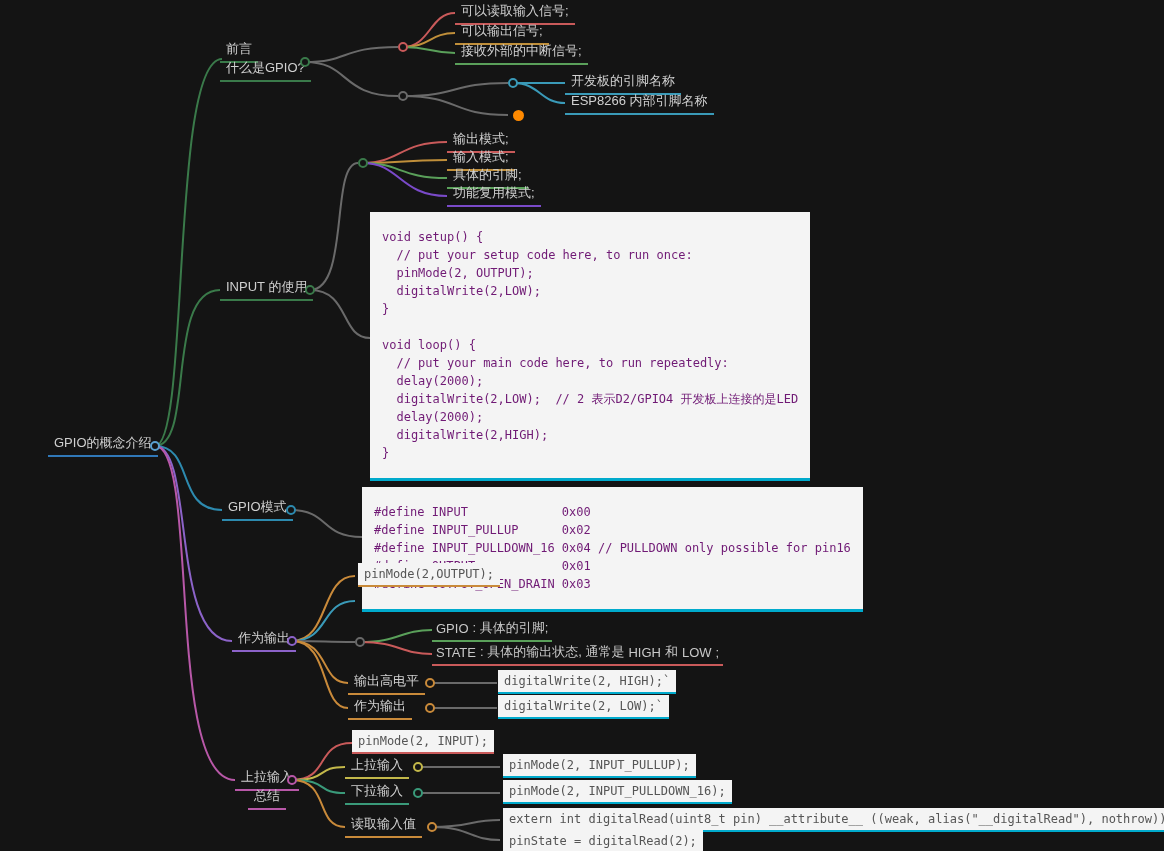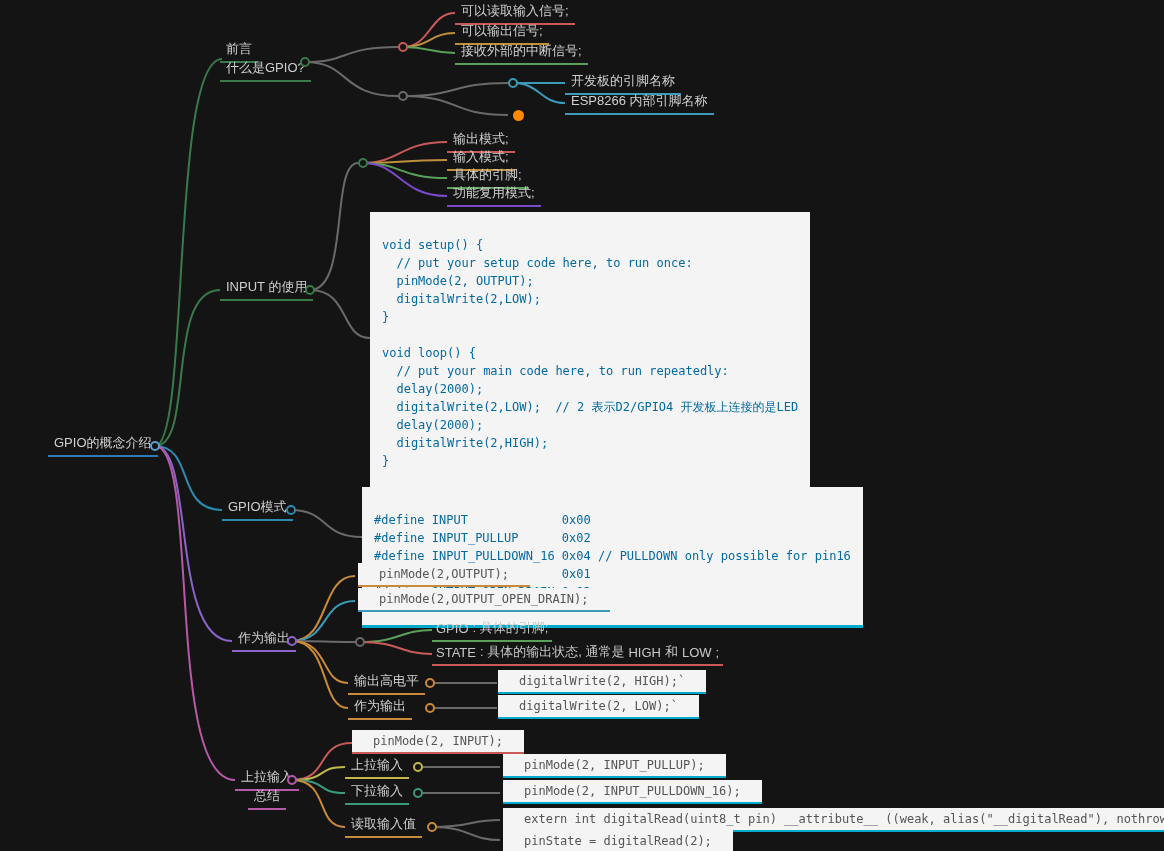--- a/index.html
+++ b/index.html
@@ -1,21 +1,21 @@
 <!DOCTYPE html>
 <html><head>
 <meta charset="utf-8">
 <style>
 html,body{margin:0;padding:0;background:#141414;font-family:"Microsoft YaHei",Arial,sans-serif;color:#c8c8c8;font-size:13px}
 #wrap{position:relative;width:1164px;height:851px;overflow:hidden}
 svg{position:absolute;top:0;left:0}
 .node{position:absolute;white-space:nowrap}
 .lbl{display:inline-block;padding:2px 6px 3px;border-bottom:2px solid #666;color:#d0d0d0}
-.codebox{background:#f4f4f4;color:#0369a1;font-family:Consolas,Menlo,monospace;font-size:12px;line-height:18px;padding:24px 12px;border-bottom:3px solid #00aacc;white-space:pre}
-.minicode{display:inline-block;background:#f4f4f4;color:#555;font-family:Consolas,Menlo,monospace;font-size:12px;line-height:18px;padding:2px 21px;border-bottom:2px solid #00aacc}
+.codebox{background:#f4f4f4;color:#701a75;font-family:Consolas,Menlo,monospace;font-size:12px;line-height:18px;padding:16px 12px;border-bottom:3px solid #00aacc;white-space:pre}
+.minicode{display:inline-block;background:#f4f4f4;color:#555;font-family:Consolas,Menlo,monospace;font-size:12px;line-height:18px;padding:2px 6px;border-bottom:2px solid #00aacc}
 .dot{position:absolute;width:10px;height:10px;border-radius:50%;box-sizing:border-box}
 .mixline{display:flex;align-items:center;gap:4px;border-bottom:2px solid #666;padding:2px 4px 3px}
 </style>
 </head>
 <body>
 
 <div id="wrap">
 <svg width="1164" height="851">
 
   <path d="M155 446 C190 446 170 59 222 59" stroke="#3a7a4a" fill="none" stroke-width="2"></path>
@@ -111,21 +111,20 @@
       <div class="codebox">#define INPUT             0x00
 #define INPUT_PULLUP      0x02
 #define INPUT_PULLDOWN_16 0x04 // PULLDOWN only possible for pin16
 #define OUTPUT            0x01
 #define OUTPUT_OPEN_DRAIN 0x03</div>
     </div>
 
 <div class="node" style="left:232px;top:627px"><span class="lbl" style="border-color:#8c63c9">作为输出</span></div>
 <div class="dot" style="left:287px;top:636px;background:#141414;border:2px solid #8c63c9"></div>
 <div class="node" style="left:358px;top:563px"><span class="minicode" style="border-color:#c98a3a">pinMode(2,OUTPUT);</span></div>
-<div class="node" style="left:358px;top:588px"><span class="minicode" style="border-color:#3a9ab8">pinMode(2,OUTPUT_OPEN_DRAIN);</span></div>
 <div class="dot" style="left:355px;top:637px;background:#141414;border:2px solid #6a6a6a"></div>
 
 <div class="node" style="left:432px;top:617px">
   <div class="mixline" style="border-color:#5aa05a">
     <span class="tag">GPIO</span>
     <span class="txt">: 具体的引脚;</span>
   </div>
 </div>
 <div class="node" style="left:432px;top:641px">
   <div class="mixline" style="border-color:#c95a5a">

